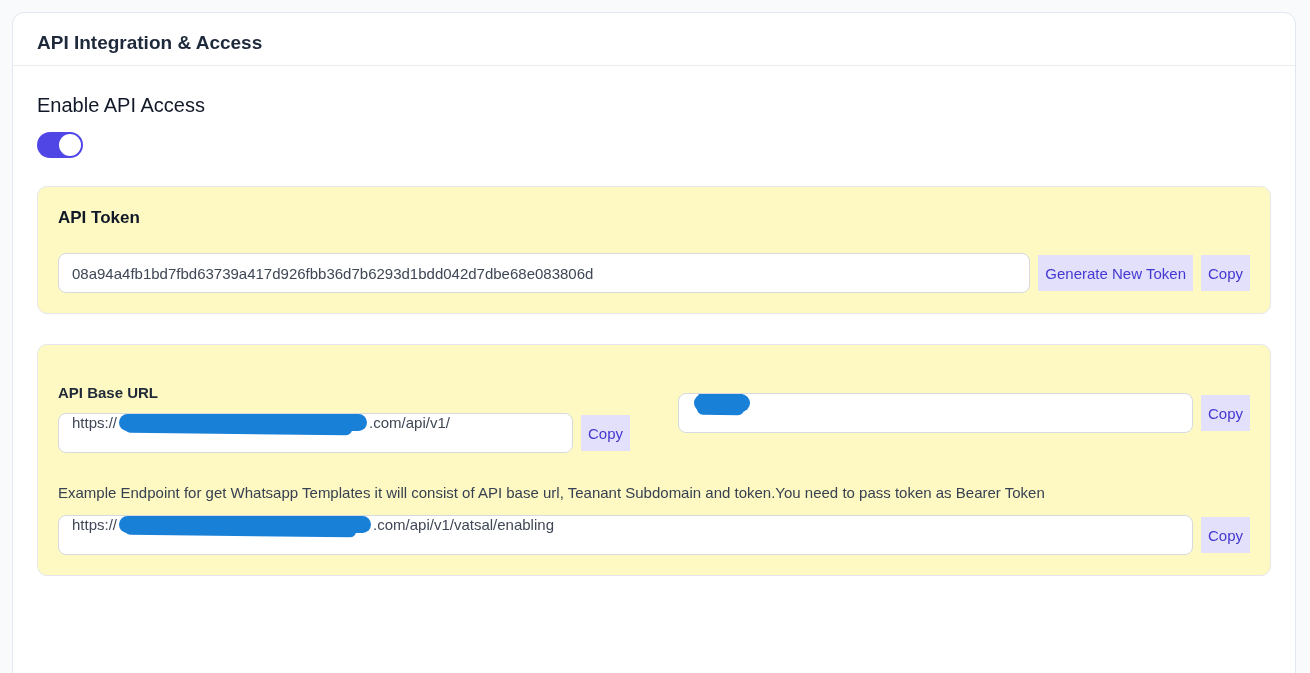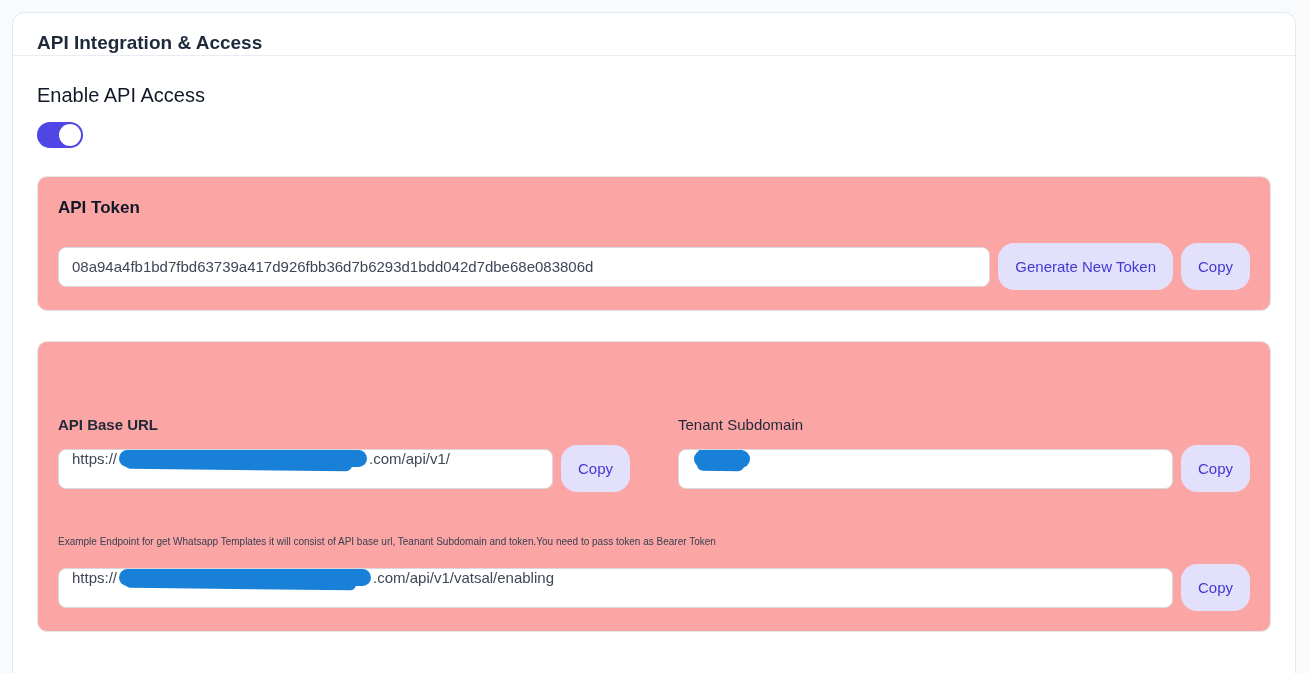--- a/index.html
+++ b/index.html
@@ -11,21 +11,21 @@
   }
   .outer-card {
     position: absolute;
     left: 12px; top: 12px;
     width: 1284px;
     min-height: 700px;
     background: #ffffff;
     border: 1px solid #e2e8f0;
     border-radius: 12px;
   }
-  .card-header { padding: 18px 24px 0 24px; border-bottom: 1px solid #e9ecf1; }
+  .card-header { padding: 18px 24px 10px 24px; border-bottom: 1px solid #e9ecf1; }
   .page-title { font-size: 19px; line-height: 24px; font-weight: 700; color: #1e293b; }
   .page-subtitle { margin-top: 4px; font-size: 16px; line-height: 29px; color: #64748b; padding-bottom: 2px; }
   .card-body { padding: 28px 24px 24px 24px; }
 
   .enable-label { font-size: 20px; line-height: 22px; font-weight: 500; color: #111827; }
 
   .toggle {
     margin-top: 16px;
     width: 46px; height: 26px;
     background: var(--accent, #4f46e5);
@@ -38,21 +38,21 @@
     right: 2px; top: 2px;
     width: 22px; height: 22px;
     background: #ffffff;
     border-radius: 50%;
   }
 
   .inner-card {
     border: 1px solid #e5e7eb;
     border-radius: 10px;
     padding: 20px;
-    background: #fca5a5;
+    background: #fef9c3;
   }
   .inner-card.token { margin-top: 28px; }
   .inner-card.endpoint { margin-top: 30px; }
   .section-title { font-size: 17px; line-height: 22px; font-weight: 700; color: #111827; }
 
   .row { display: flex; align-items: center; gap: 8px; }
   .token-row { margin-top: 24px; }
 
   .text-input, .fake-input {
     flex: 1;
@@ -62,38 +62,38 @@
     background: #ffffff;
     font-family: "Liberation Sans", sans-serif;
     font-size: 15px;
     color: #3f4756;
     padding: 0 13px;
   }
   .fake-input { display: flex; align-items: flex-start; white-space: nowrap; overflow: hidden; }
 
   .btn {
     flex: 0 0 auto;
-    height: 47px;
-    padding: 0 17px;
+    height: 36px;
+    padding: 0 7px;
     border: none;
-    border-radius: 16px;
+    border-radius: 0;
     background: var(--button-bg, #e3e0fb);
     color: var(--button-text, #4338d2);
     font-family: "Liberation Sans", sans-serif;
     font-size: 15px;
     font-weight: 500;
     cursor: pointer;
   }
 
-  .grid2 { display: grid; grid-template-columns: 1fr 1fr; column-gap: 48px; margin-top: 53px; }
+  .grid2 { display: grid; grid-template-columns: 1fr 1fr; column-gap: 48px; margin-top: 18px; }
   .field-label { display: block; font-size: 15px; line-height: 20px; color: #1f2937; }
   .field-label.bold { font-weight: 600; }
   .field .row { margin-top: 10px; }
 
-  .note { margin-top: 40px; font-size: 10px; line-height: 20px; color: #374151; }
+  .note { margin-top: 30px; font-size: 15px; line-height: 20px; color: #374151; }
   .example-row { margin-top: 12px; }
 
   .redact {
     display: inline-block;
     position: relative;
     height: 17px;
     background: var(--redaction, #1980d8);
     border-radius: 9px;
     margin: 0 2px;
   }
@@ -145,21 +145,20 @@
             <div class="fake-input">
               <span>https://</span>
               <span class="redact long"></span>
               <span>.com/api/v1/</span>
             </div>
             <button class="btn">Copy</button>
           </div>
         </div>
 
         <div class="field">
-          <label class="field-label">Tenant Subdomain</label>
           <div class="row">
             <div class="fake-input">
               <span class="redact short"></span>
             </div>
             <button class="btn">Copy</button>
           </div>
         </div>
       </div>
 
       <p class="note">Example Endpoint for get Whatsapp Templates it will consist of API base url, Teanant Subdomain and token.You need to pass token as Bearer Token</p>

